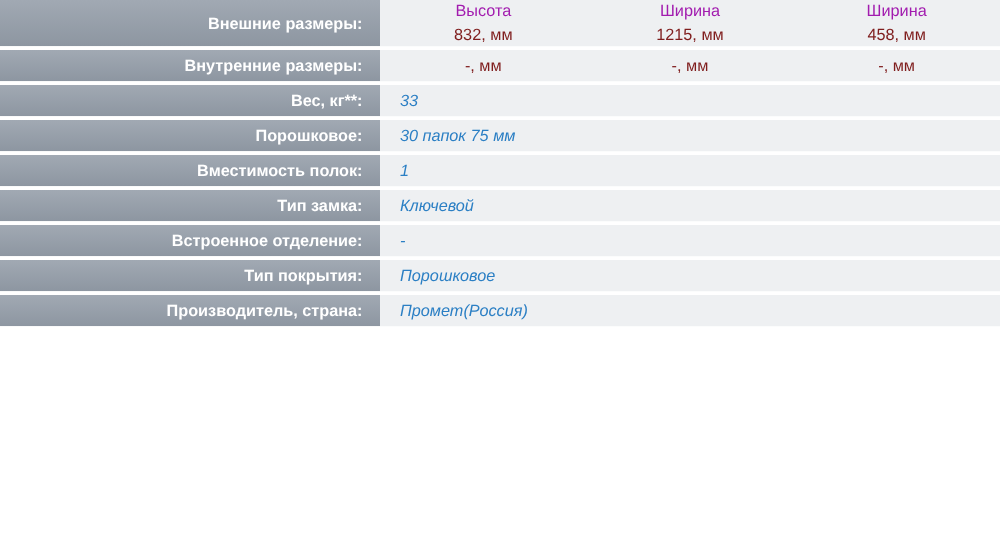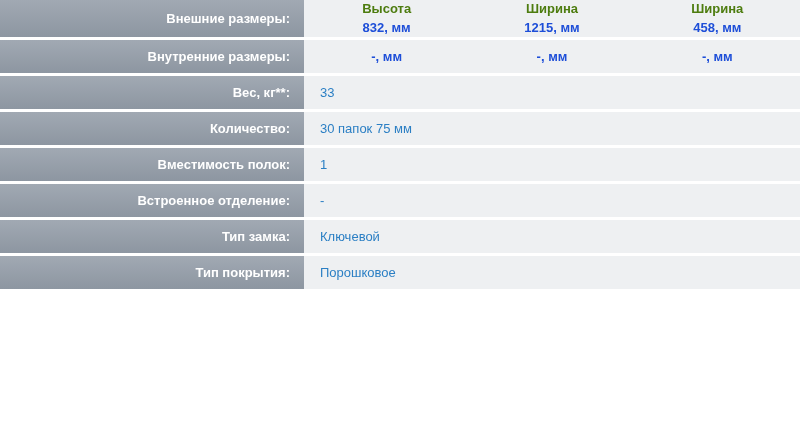--- a/index.html
+++ b/index.html
@@ -13,21 +13,21 @@
     font-family: "Liberation Sans", sans-serif;
     overflow: hidden;
   }
   .spec-table {
     width: 800px;
     border-collapse: separate;
     border-spacing: 0;
     table-layout: fixed;
   }
   .spec-table tr {
-    height: 36px;
+    height: 28px;
   }
   .label-cell {
     width: 280px;
     background: #949ca7;
     background: linear-gradient(to bottom, #a1a9b3 0%, #8d96a1 100%);
     color: #ffffff;
     font-weight: bold;
     font-size: 13px;
     text-align: right;
     padding: 0 14px 0 10px;
@@ -53,35 +53,35 @@
     align-items: center;
   }
   .dim {
     flex: 1 1 33.33%;
     text-align: center;
     color: #2b7fc4;
     font-size: 13px;
     line-height: 18px;
   }
   .dim-head {
-    font-weight: bold;
-    color: #4d7c0f;
+    font-weight: normal;
+    color: #a21caf;
     font-size: 13px;
     padding-bottom: 1px;
   }
   .dim-val {
-    color: #1d4ed8;
+    color: #7f1d1d;
     font-size: 13px;
-    font-weight: bold;
   }
   .tall {
     height: 58px;
   }
   .value-plain {
     color: #2b7fc4;
+    font-style: italic;
   }
 </style>
 </head>
 <body>
 
 <table class="spec-table">
   <tbody>
 
     <tr class="tall dim-row">
       <td class="label-cell">Внешние размеры:</td>
@@ -119,41 +119,45 @@
         </div>
       </td>
     </tr>
 
     <tr>
       <td class="label-cell">Вес, кг**:</td>
       <td class="value-cell value-plain">33</td>
     </tr>
 
     <tr>
-      <td class="label-cell">Количество:</td>
+      <td class="label-cell">Порошковое:</td>
       <td class="value-cell value-plain">30 папок 75 мм</td>
     </tr>
 
     <tr>
       <td class="label-cell">Вместимость полок:</td>
       <td class="value-cell value-plain">1</td>
     </tr>
 
     <tr>
-      <td class="label-cell">Встроенное отделение:</td>
-      <td class="value-cell value-plain">-</td>
+      <td class="label-cell">Тип замка:</td>
+      <td class="value-cell value-plain">Ключевой</td>
     </tr>
 
     <tr>
-      <td class="label-cell">Тип замка:</td>
-      <td class="value-cell value-plain">Ключевой</td>
+      <td class="label-cell">Встроенное отделение:</td>
+      <td class="value-cell value-plain">-</td>
     </tr>
 
 
     <tr>
       <td class="label-cell">Тип покрытия:</td>
       <td class="value-cell value-plain">Порошковое</td>
     </tr>
 
 
+    <tr>
+      <td class="label-cell">Производитель, страна:</td>
+      <td class="value-cell value-plain">Промет(Россия)</td>
+    </tr>
 
   </tbody>
 </table>
 
 </body></html>

